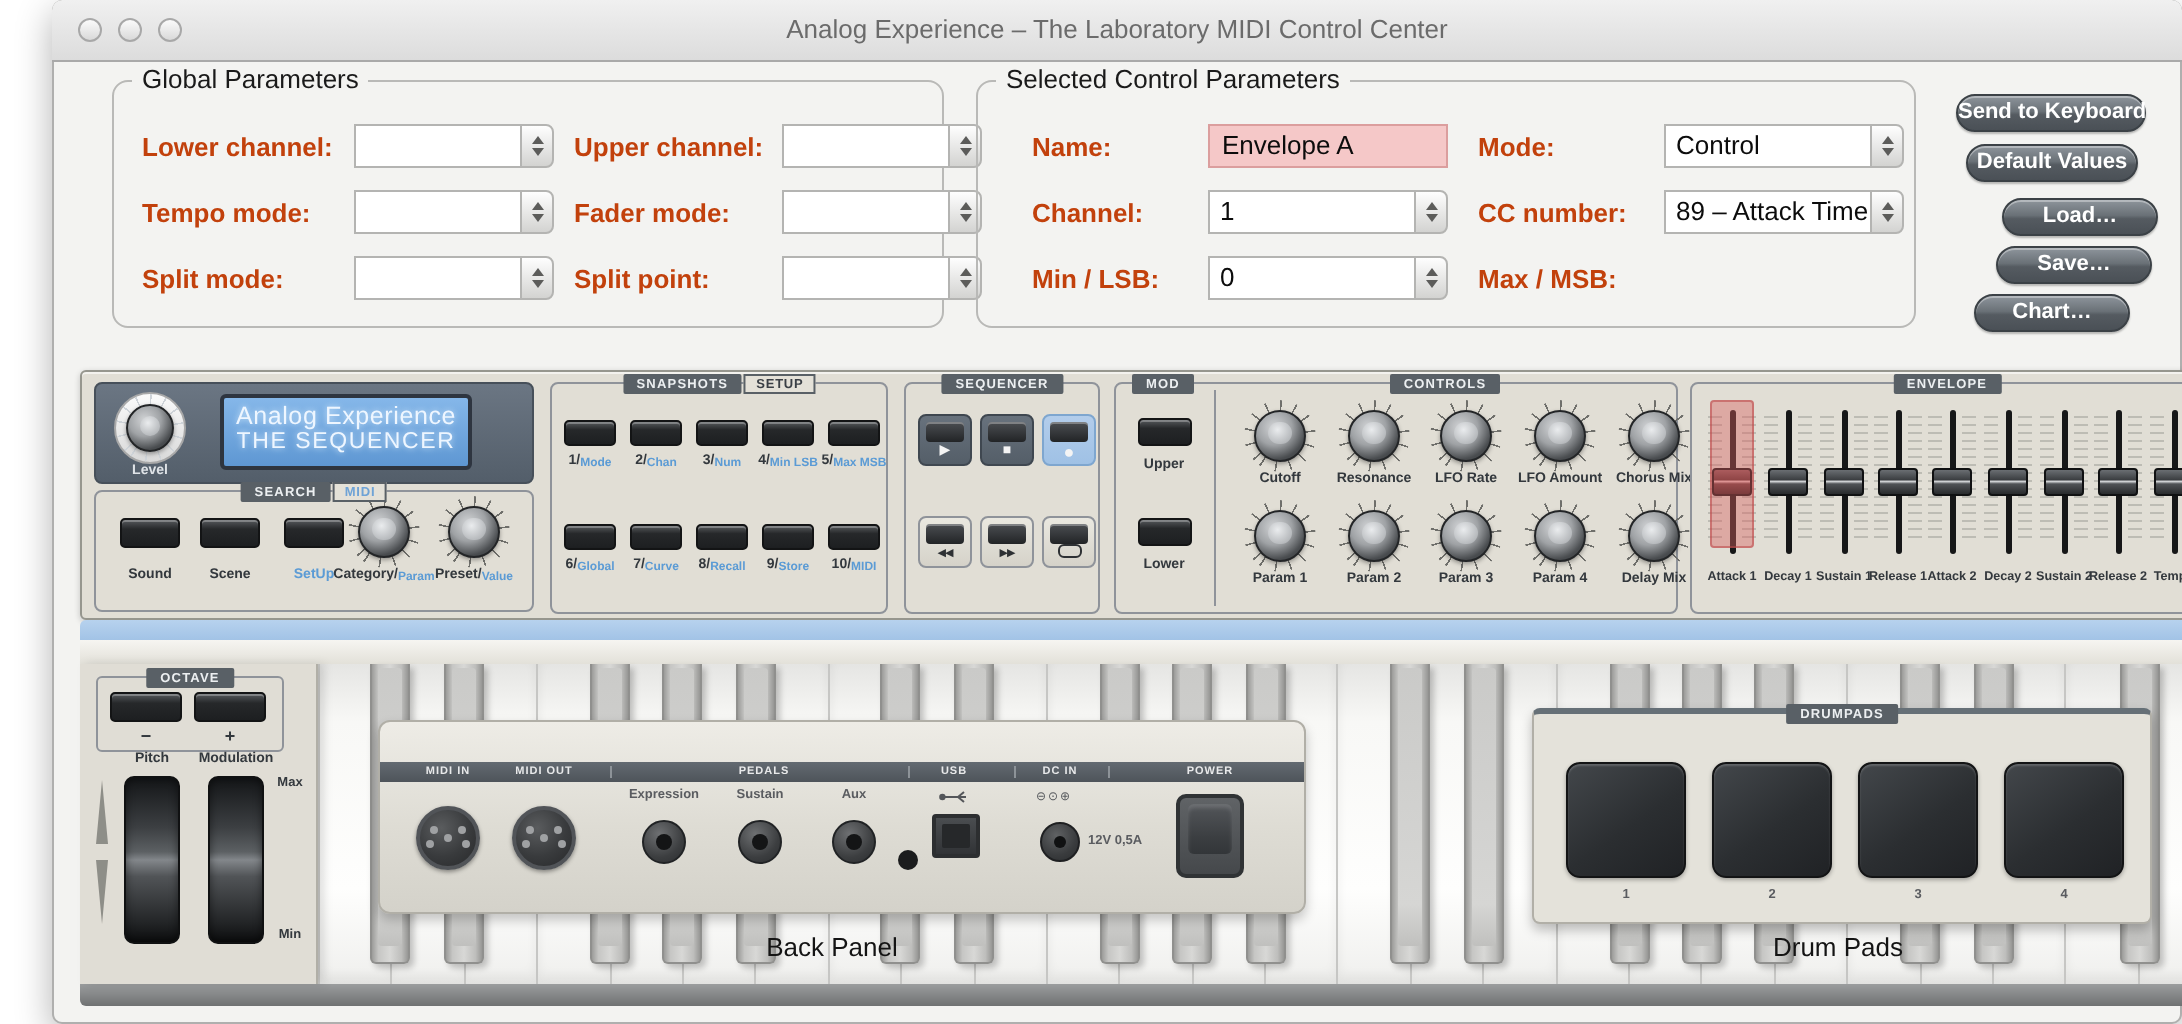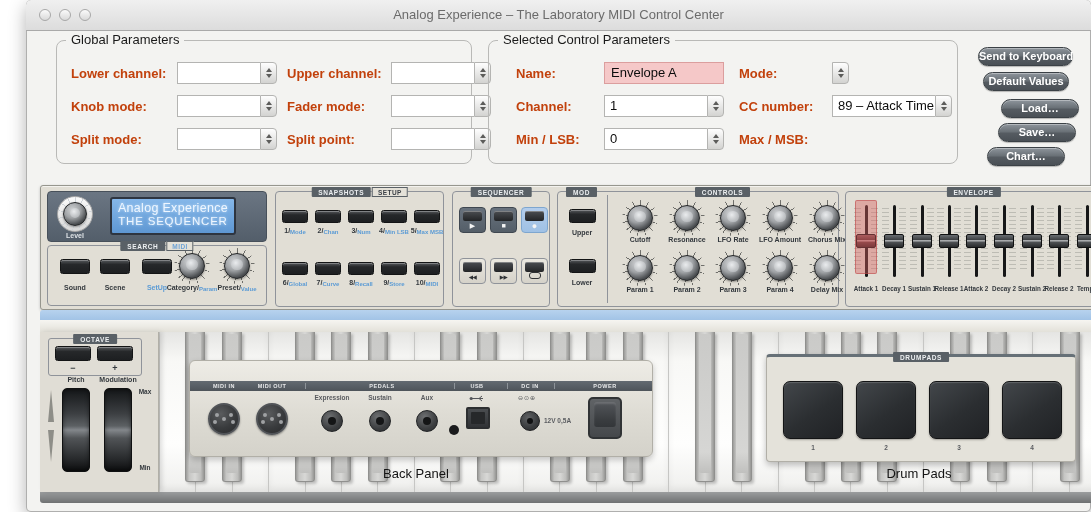--- a/index.html
+++ b/index.html
@@ -157,21 +157,21 @@
           </div>
         </div>
         <div class="f-label">Upper channel:</div>
         <div class="spinfield">
           <div class="spin-value"></div>
           <div class="stepper">
             <span class="tri-up"></span>
             <span class="tri-dn"></span>
           </div>
         </div>
-        <div class="f-label">Knob mode:</div>
+        <div class="f-label">Tempo mode:</div>
         <div class="spinfield">
           <div class="spin-value"></div>
           <div class="stepper">
             <span class="tri-up"></span>
             <span class="tri-dn"></span>
           </div>
         </div>
         <div class="f-label">Fader mode:</div>
         <div class="spinfield">
           <div class="spin-value"></div>
@@ -198,20 +198,21 @@
         </div>
       </div>
   </div>
   <div class="group" id="selected-box">
     <div class="legend">Selected Control Parameters</div>
     <div class="grid" id="selected-grid">
         <div class="f-label">Name:</div>
         <div class="namefield">Envelope A</div>
         <div class="f-label">Mode:</div>
         <div class="spinfield">
+          <div class="spin-value">Control</div>
           <div class="stepper">
             <span class="tri-up"></span>
             <span class="tri-dn"></span>
           </div>
         </div>
         <div class="f-label">Channel:</div>
         <div class="spinfield">
           <div class="spin-value">1</div>
           <div class="stepper">
             <span class="tri-up"></span>

